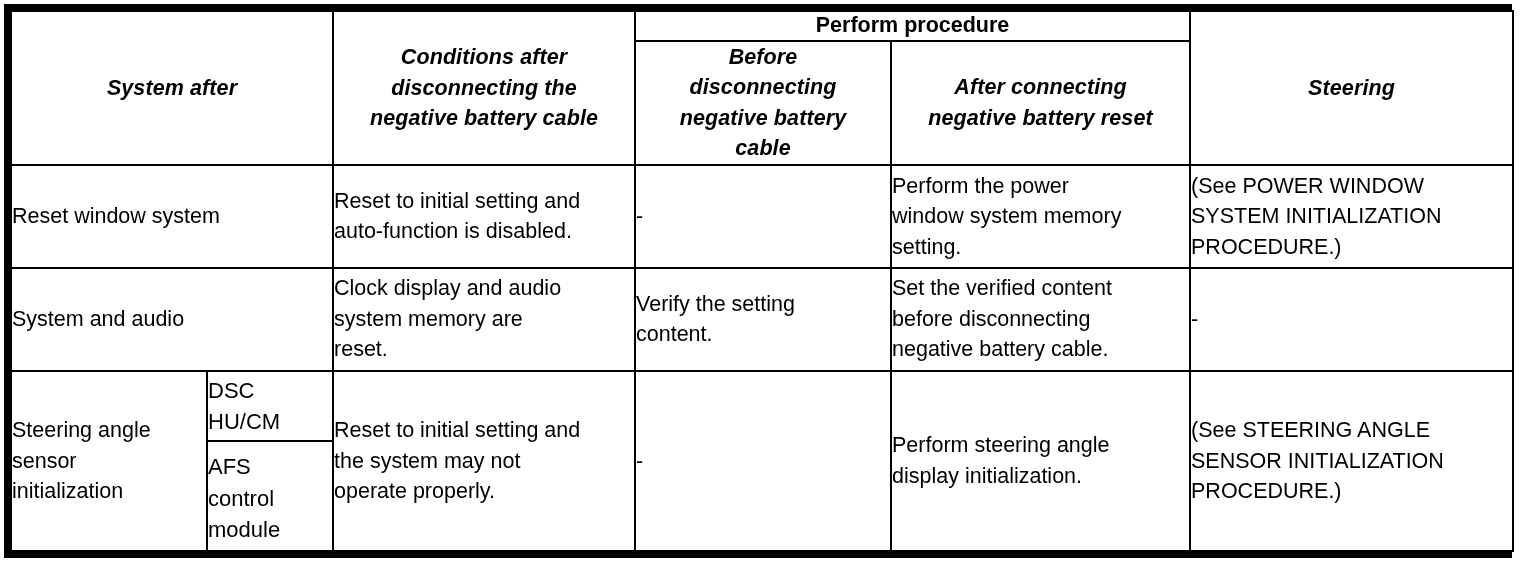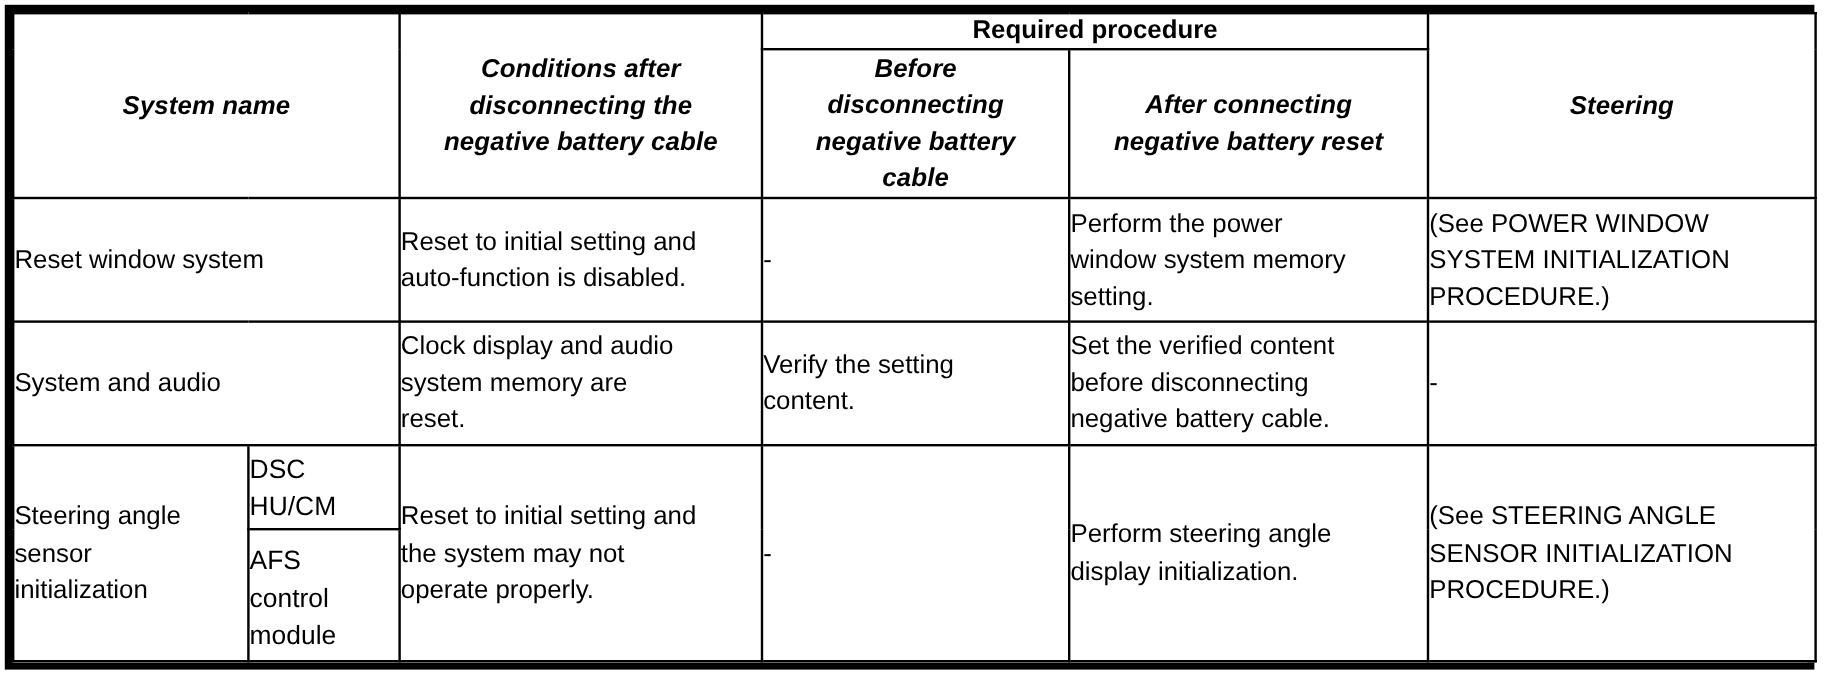--- a/index.html
+++ b/index.html
@@ -107,29 +107,29 @@
       <col class="c-sysname">
       <col class="c-subsys">
       <col class="c-cond">
       <col class="c-before">
       <col class="c-after">
       <col class="c-ref">
     </colgroup>
     <thead>
       <tr>
         <th class="hdr" colspan="2" rowspan="2">
-          <span class="txt">System name</span>
+          <span class="txt">System after</span>
         </th>
         <th class="hdr" rowspan="2">
           <span class="txt">Conditions after
 disconnecting the
 negative battery cable</span>
         </th>
         <th class="hdr-span" colspan="2">
-          <span class="txt">Required procedure</span>
+          <span class="txt">Perform procedure</span>
         </th>
         <th class="hdr" rowspan="2">
           <span class="txt">Steering</span>
         </th>
       </tr>
       <tr>
         <th class="hdr">
           <span class="txt">Before
 disconnecting
 negative battery

